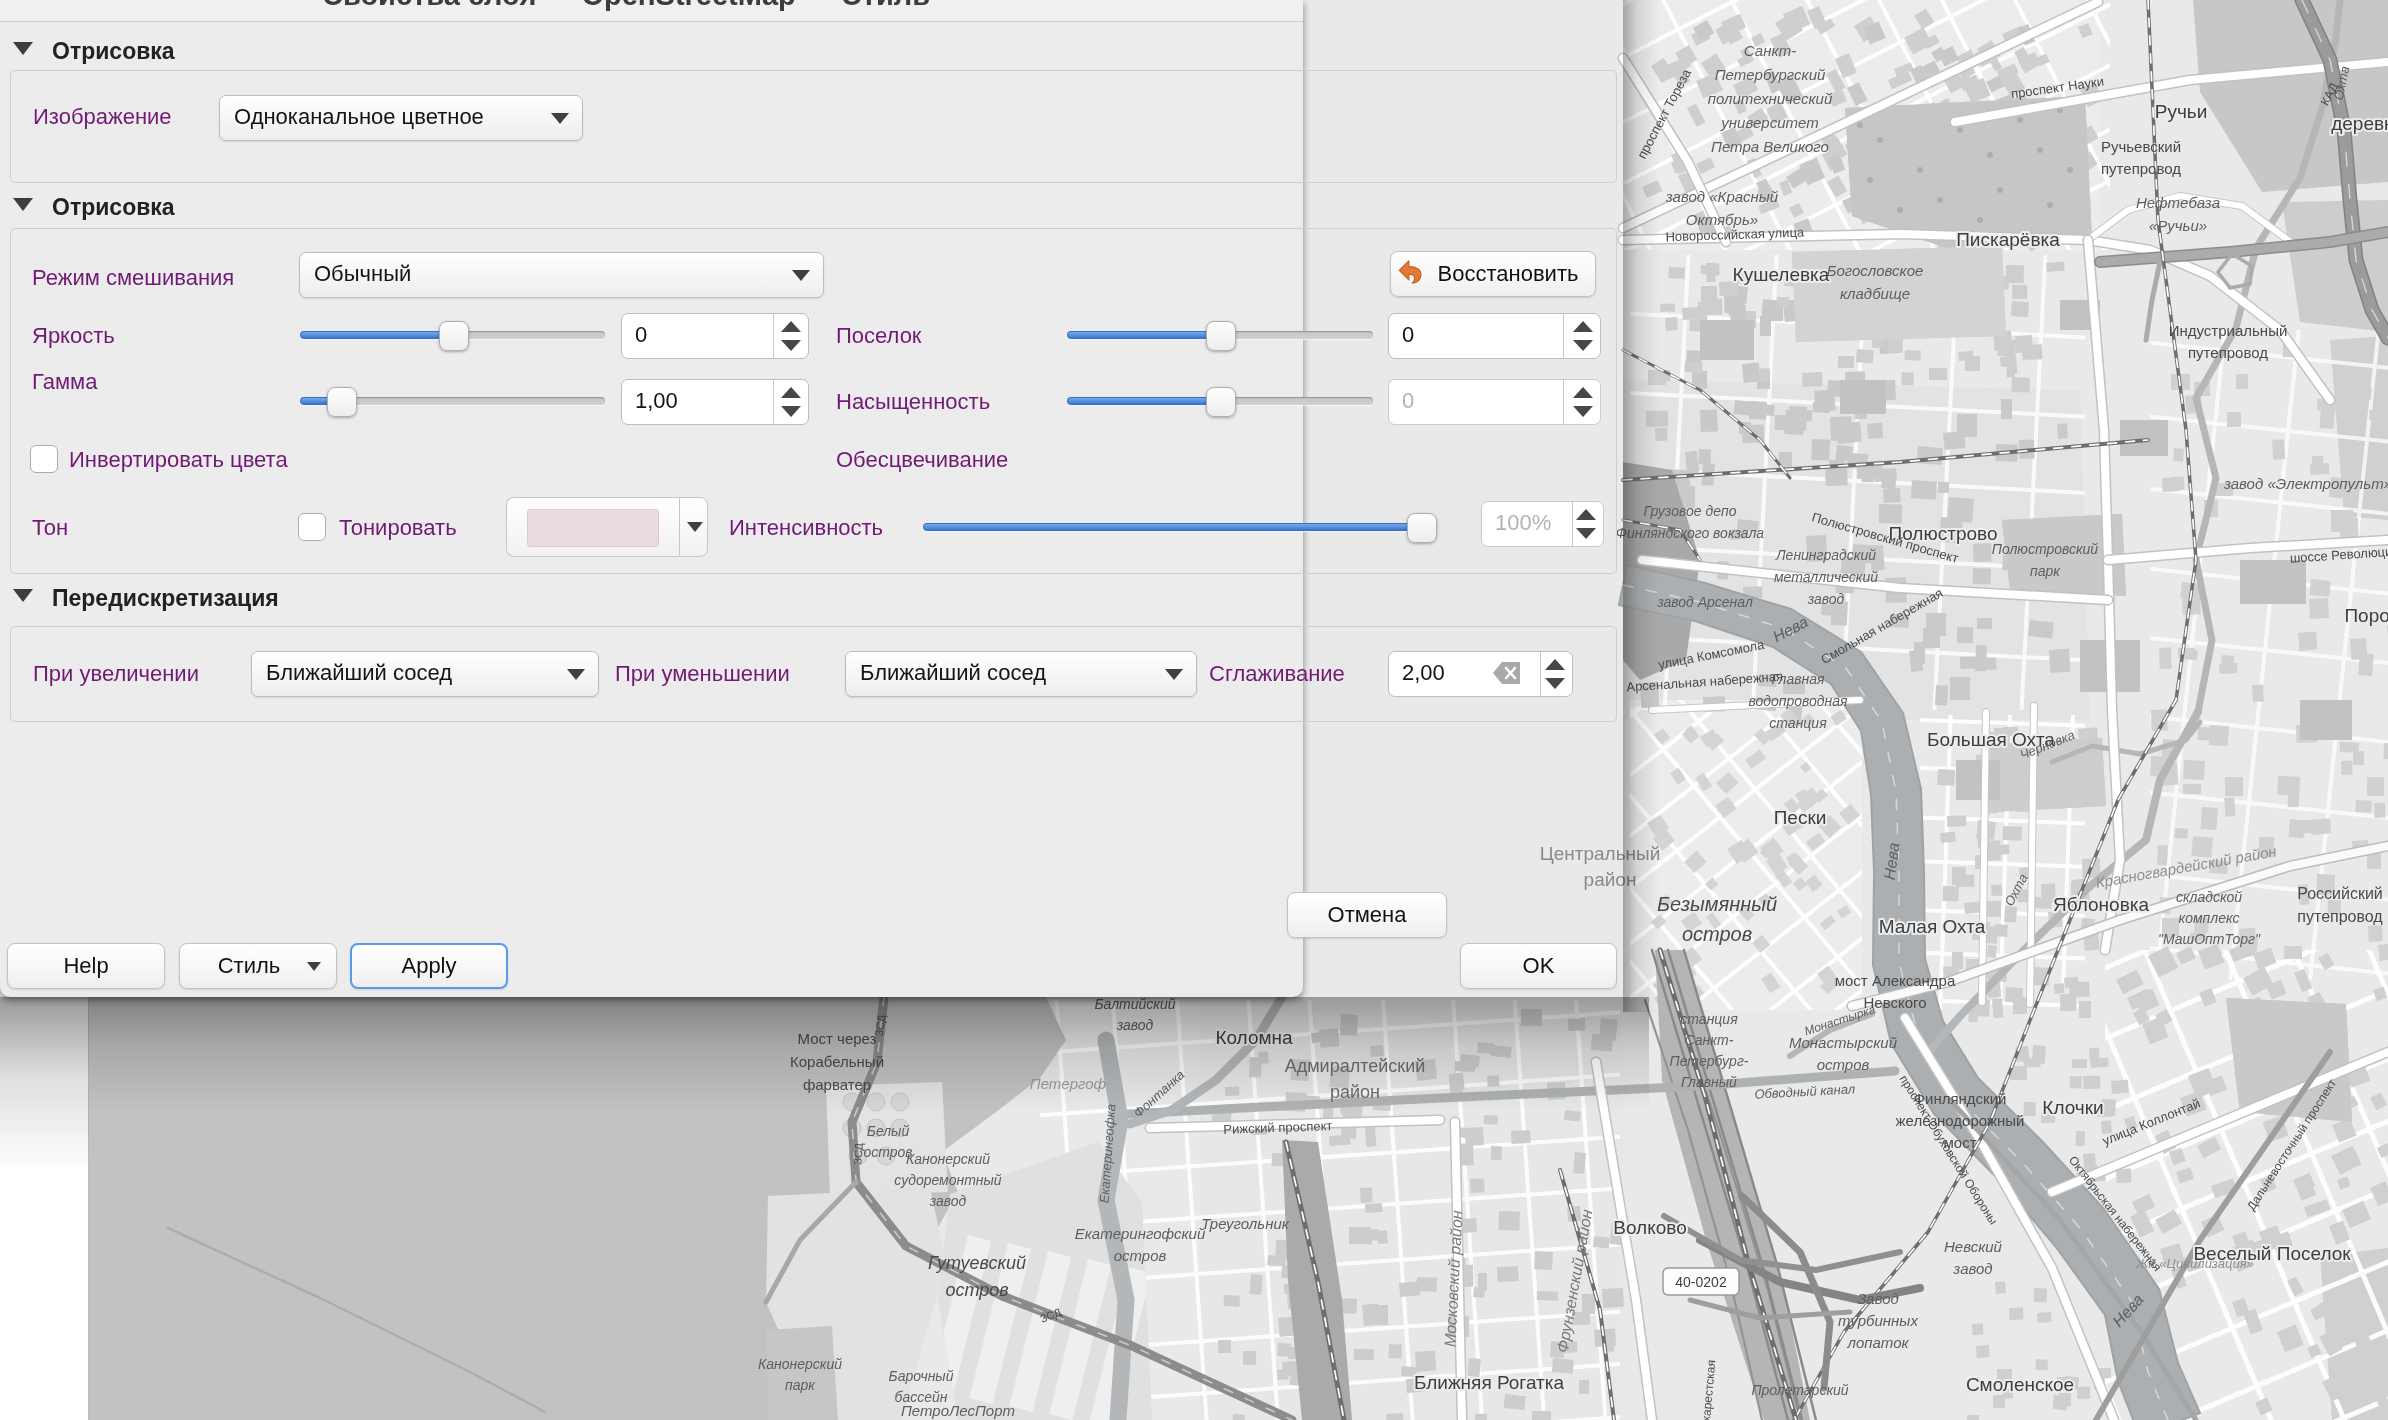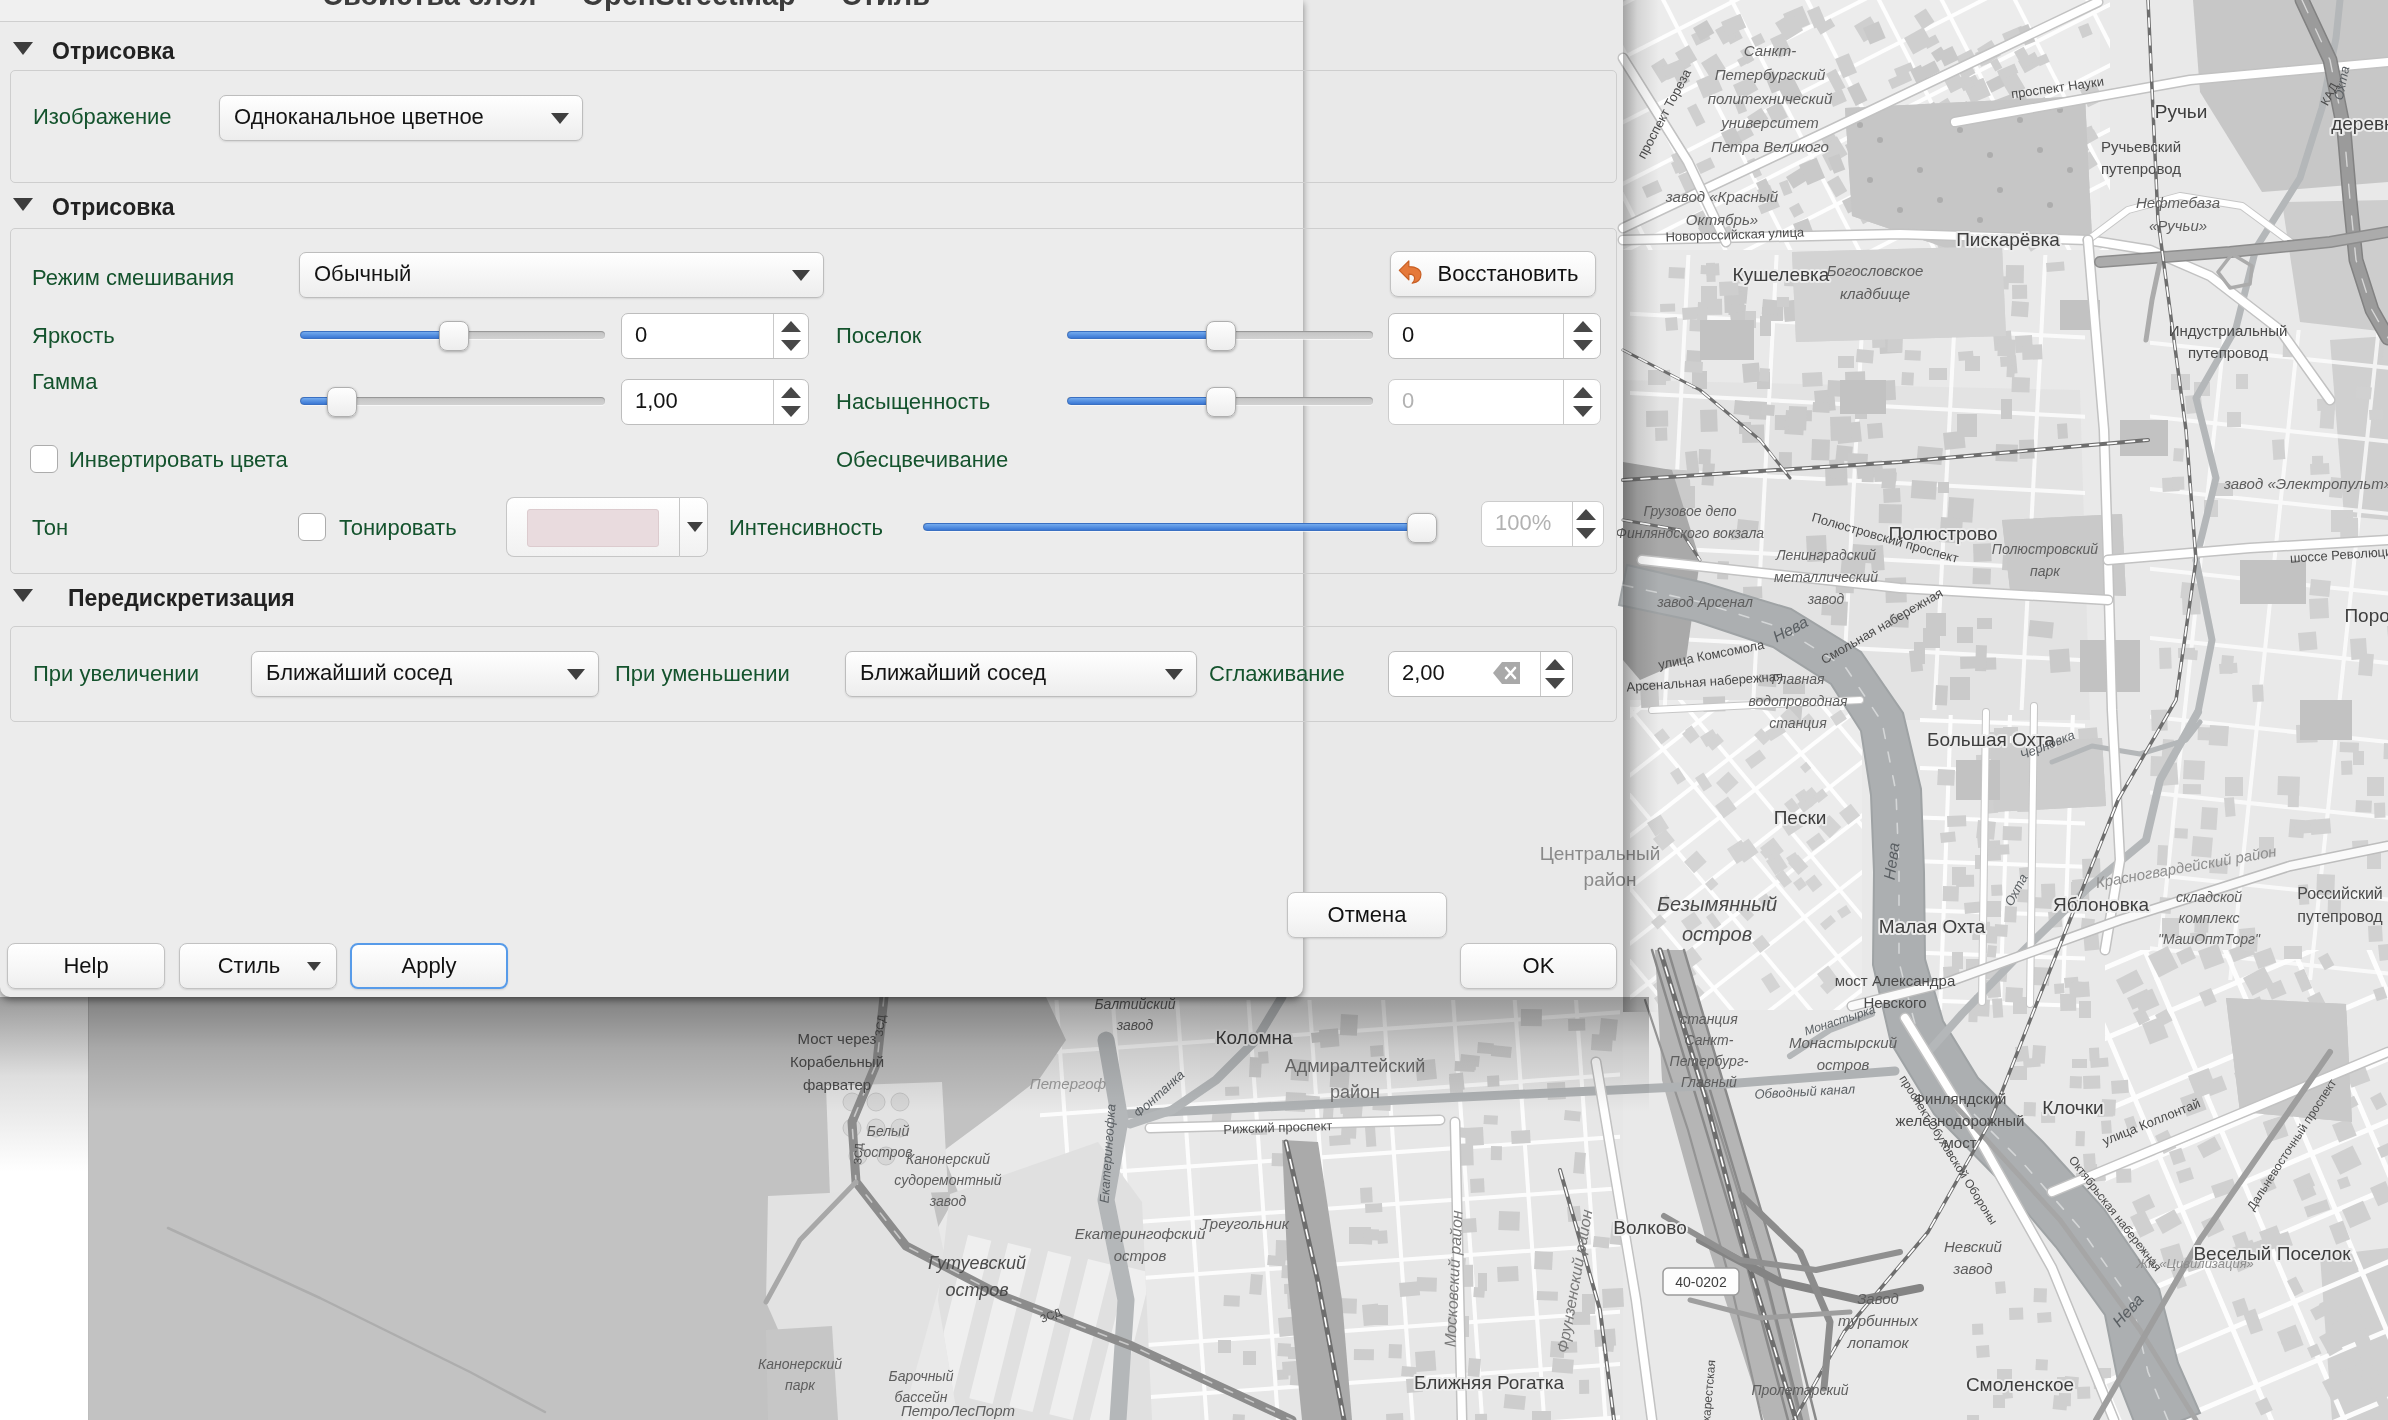--- a/index.html
+++ b/index.html
@@ -8,21 +8,21 @@
 
 #dlg{position:absolute;left:0;top:0;width:1303px;height:997px;background:#ECECEC;
  border-radius:0 0 10px 10px;box-shadow:0 3px 7px rgba(0,0,0,.45);z-index:5}
 #ttl{position:absolute;left:0;top:0;width:100%;height:21px;background:#F0F0F0;
  border-bottom:1px solid #CFCFCF;overflow:hidden;border-radius:0}
 #ttl span{position:absolute;left:322px;top:-21px;font-size:29px;font-weight:bold;color:#3C3C3C;white-space:nowrap}
 .hd{position:absolute;font-size:23px;font-weight:bold;color:#222;white-space:nowrap}
 .tri{position:absolute;width:0;height:0;border-left:10px solid transparent;border-right:10px solid transparent;
  border-top:13px solid #3D3D3D}
 .grp{position:absolute;border:1px solid #CECECE;border-radius:5px}
-.lb{position:absolute;color:#14532d;white-space:nowrap}
+.lb{position:absolute;color:#701a75;white-space:nowrap}
 .combo{position:absolute;border:1px solid #BDBDBD;border-radius:7px;
  background:linear-gradient(#FFFFFF,#F4F4F4 60%,#EDEDED);box-shadow:0 1px 2px rgba(0,0,0,.10)}
 .combo span{position:absolute;left:14px;top:50%;transform:translateY(-54%);font-size:22px;color:#141414;white-space:nowrap}
 .spin{position:absolute;background:#FFFFFF;border:1px solid #BDBDBD;border-radius:7px}
 .spin span{position:absolute;left:13px;top:50%;transform:translateY(-54%);font-size:22px;color:#141414}
 .spin .sep{position:absolute;top:0;bottom:0;width:1px;background:#C9C9C9}
 .spin .up{position:absolute;right:7px;top:7px;width:0;height:0;border-left:10px solid transparent;
  border-right:10px solid transparent;border-bottom:11px solid #474747}
 .spin .dn{position:absolute;right:7px;bottom:7px;width:0;height:0;border-left:10px solid transparent;
  border-right:10px solid transparent;border-top:11px solid #474747}
@@ -1332,21 +1332,21 @@
     <div class="track" style="left:923px;top:523px;width:512px"></div>
     <div class="fill" style="left:923px;top:523px;width:498px"></div>
     <div class="knob" style="left:1407px;top:513px"></div>
     <div class="spin dis" style="left:1481px;top:501px;width:121px;height:44px">
       <span>100%</span>
       <i class="sep" style="right:30px"></i>
       <b class="up"></b>
       <b class="dn"></b>
     </div>
     <i class="tri" style="left:13px;top:589px"></i>
-    <span class="hd" style="left:68px;top:585px">Передискретизация</span>
+    <span class="hd" style="left:52px;top:585px">Передискретизация</span>
     <div class="grp" style="left:10px;top:626px;width:1605px;height:94px"></div>
     <span class="lb" style="left:33px;top:661px;font-size:22px">При увеличении</span>
     <div class="combo" style="left:251px;top:651px;width:346px;height:44px">
       <span>Ближайший сосед</span>
       <i style="position:absolute;right:13px;top:50%;margin-top:-5px;width:0;height:0;border-left:9px solid transparent;border-right:9px solid transparent;border-top:11px solid #3F3F3F"></i>
     </div>
     <span class="lb" style="left:615px;top:661px;font-size:22px">При уменьшении</span>
     <div class="combo" style="left:845px;top:651px;width:350px;height:44px">
       <span>Ближайший сосед</span>
       <i style="position:absolute;right:13px;top:50%;margin-top:-5px;width:0;height:0;border-left:9px solid transparent;border-right:9px solid transparent;border-top:11px solid #3F3F3F"></i>

